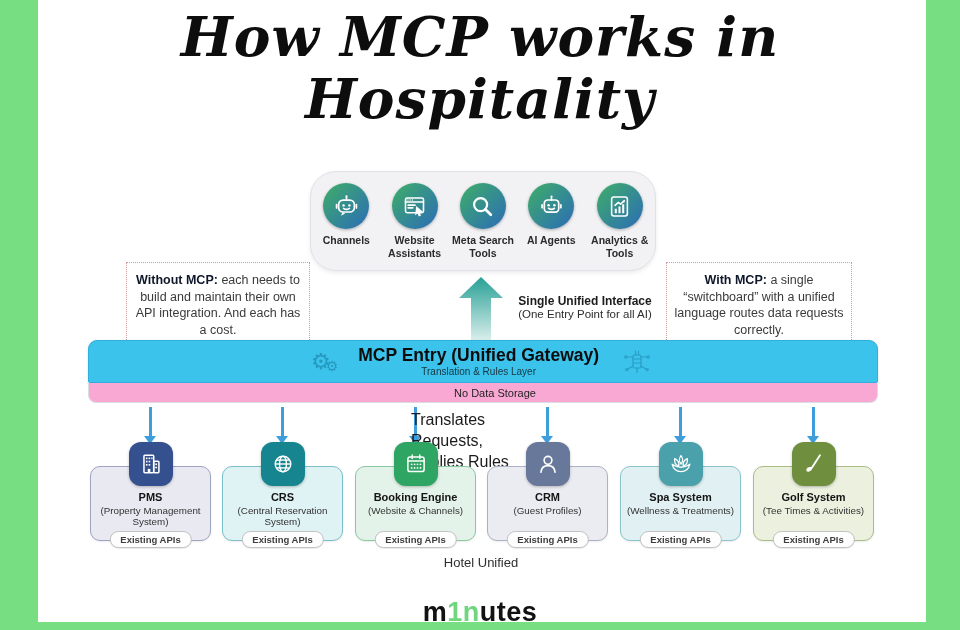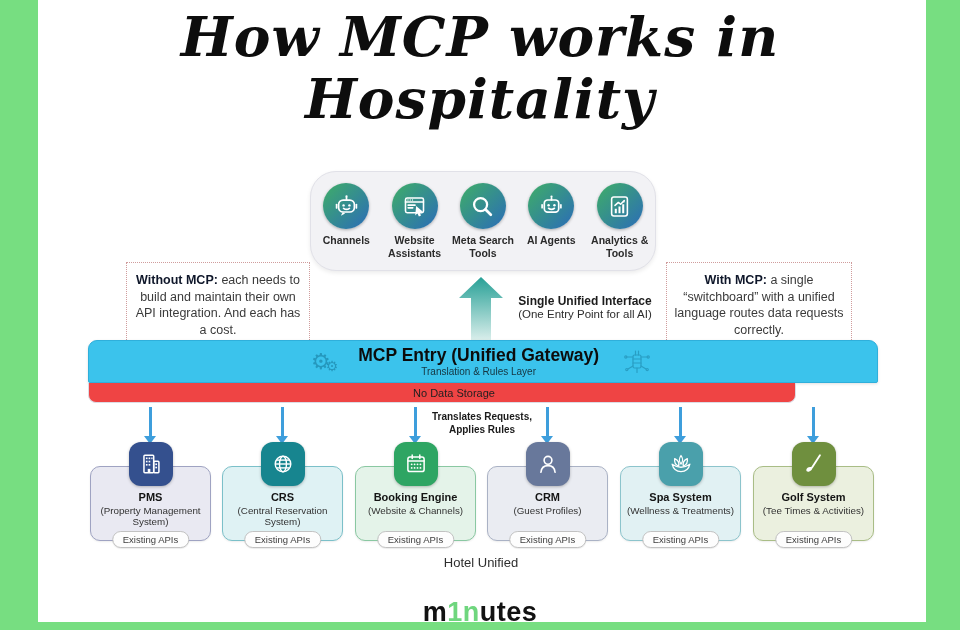--- a/index.html
+++ b/index.html
@@ -67,56 +67,56 @@
     display:flex; align-items:center; justify-content:center; gap:20px;
     box-shadow:0 1px 3px rgba(0,0,0,0.12);
   }
   .mcp-text { text-align:center; }
   .mcp-title { font-size:17.5px; font-weight:bold; color:#0c0c0c; line-height:1.1; }
   .mcp-sub   { font-size:10px; color:#163540; margin-top:1px; }
   .gears { color:rgba(11,99,132,0.45); line-height:1; display:flex; align-items:flex-end; }
   .gears .g1 { font-size:22px; }
   .gears .g2 { font-size:14px; margin-left:-5px; }
   .storage-bar {
-    position:absolute; left:88px; top:383px; width:708px; height:20px;
-    background:#ef4444; border:1px solid #dcdce4; border-top:none;
+    position:absolute; left:88px; top:383px; width:790px; height:20px;
+    background:#f9a8d4; border:1px solid #dcdce4; border-top:none;
     border-radius:0 0 8px 8px;
     display:flex; align-items:center; justify-content:center;
     font-size:11px; color:#1f1f1f;padding-left:24px;
   }
   
   .darr {
     position:absolute; top:407px; width:2.5px; height:29px; background:#3E9EDC;
   }
   .darr::after {
     content:''; position:absolute; left:-4.7px; top:100%;
     border:6px solid transparent; border-top:8px solid #3E9EDC; border-bottom:0;
   }
   .flow-label {
-    position:absolute; left:411px; top:410px; width:142px; text-align:center;
-    font-size:10px; font-weight:700; color:#1b1b1b; line-height:1.3;
+    position:absolute; left:411px; top:410px; width:142px; text-align:left;
+    font-size:16px; font-weight:400; color:#1b1b1b; line-height:1.3;
   }
   
   .sys {
     position:absolute; top:466px; width:121px; height:75px;
     border-radius:10px; border:1.5px solid #999; background:#eee;
     text-align:center; box-shadow:0 1px 2px rgba(0,0,0,0.08);
   }
   .sys-icon {
     position:absolute; left:50%; transform:translateX(-50%); top:-25px;
     width:44px; height:44px; border-radius:12px;
     display:flex; align-items:center; justify-content:center;
     box-shadow:0 1px 3px rgba(0,0,0,0.25);
   }
   .sys-name { margin-top:25px; font-size:11px; font-weight:bold; color:#141414; line-height:1.05; }
   .sys-sub  { font-size:9.8px; color:#333; line-height:1.18; margin-top:1px; padding:0 2px; }
   .sys-badge {
     position:absolute; left:50%; transform:translateX(-50%); bottom:-8px;
     background:#fdfdfd; border:1px solid #c2c2c2; border-radius:9px;
-    font-size:9.5px; font-weight:normal; color:#3e3e3e;
+    font-size:9.5px; font-weight:bold; color:#3e3e3e;
     padding:2px 10px; white-space:nowrap;
     box-shadow:0 1px 1px rgba(0,0,0,0.08);
   }
   
   .group-label {
     position:absolute; left:381px; top:555px; width:200px; text-align:center;
     font-size:13px; color:#2e2e2e;
   }
   .logo {
     position:absolute; left:0; top:597px; width:960px; text-align:center;

